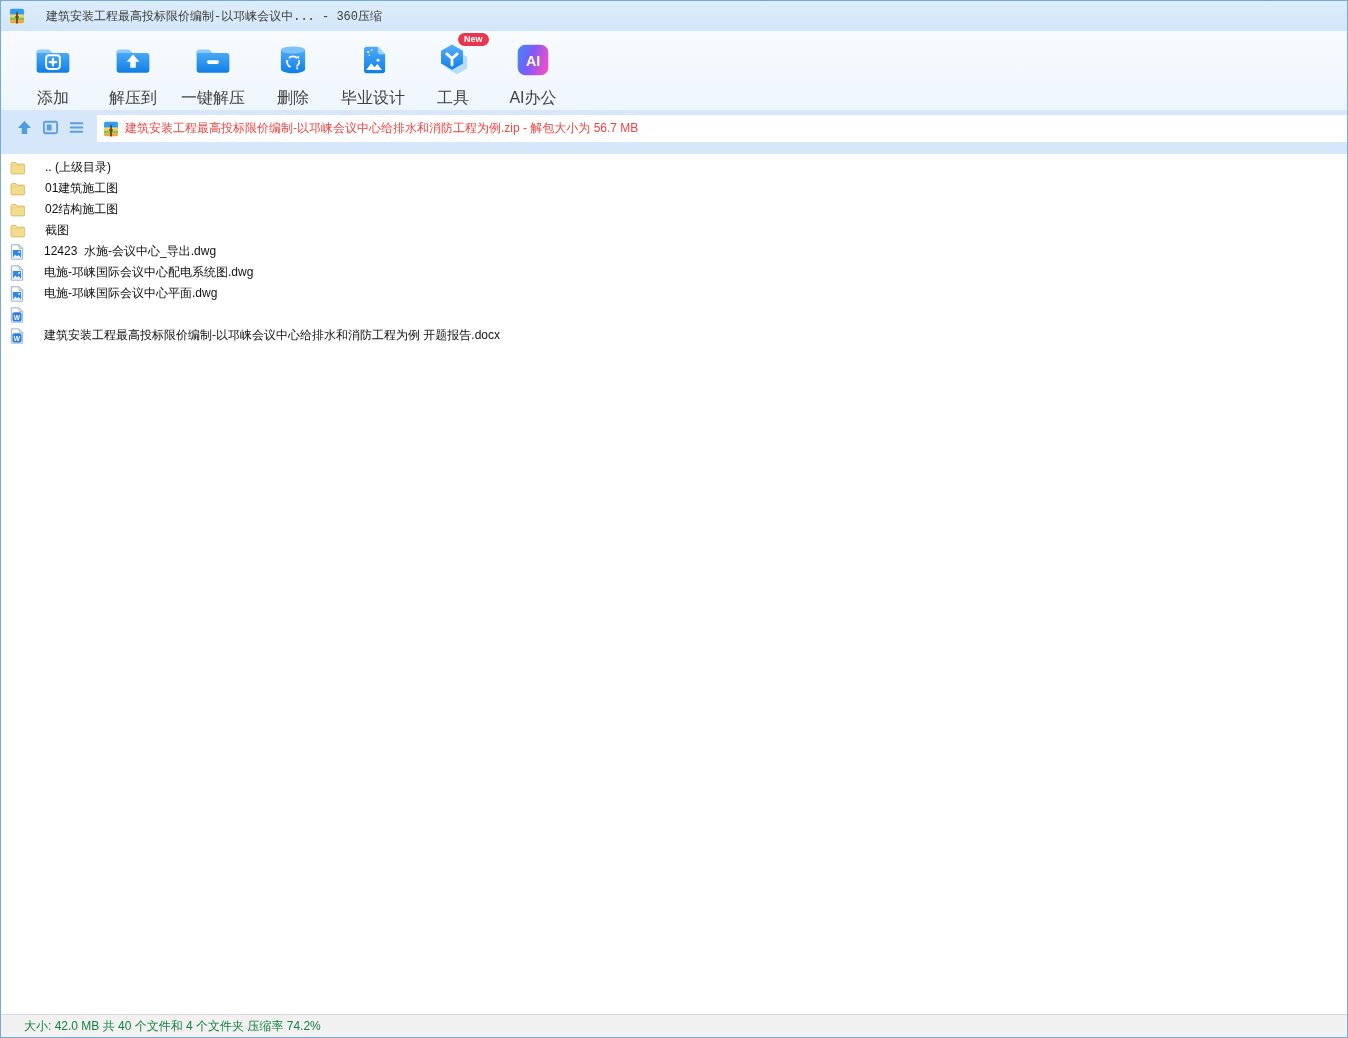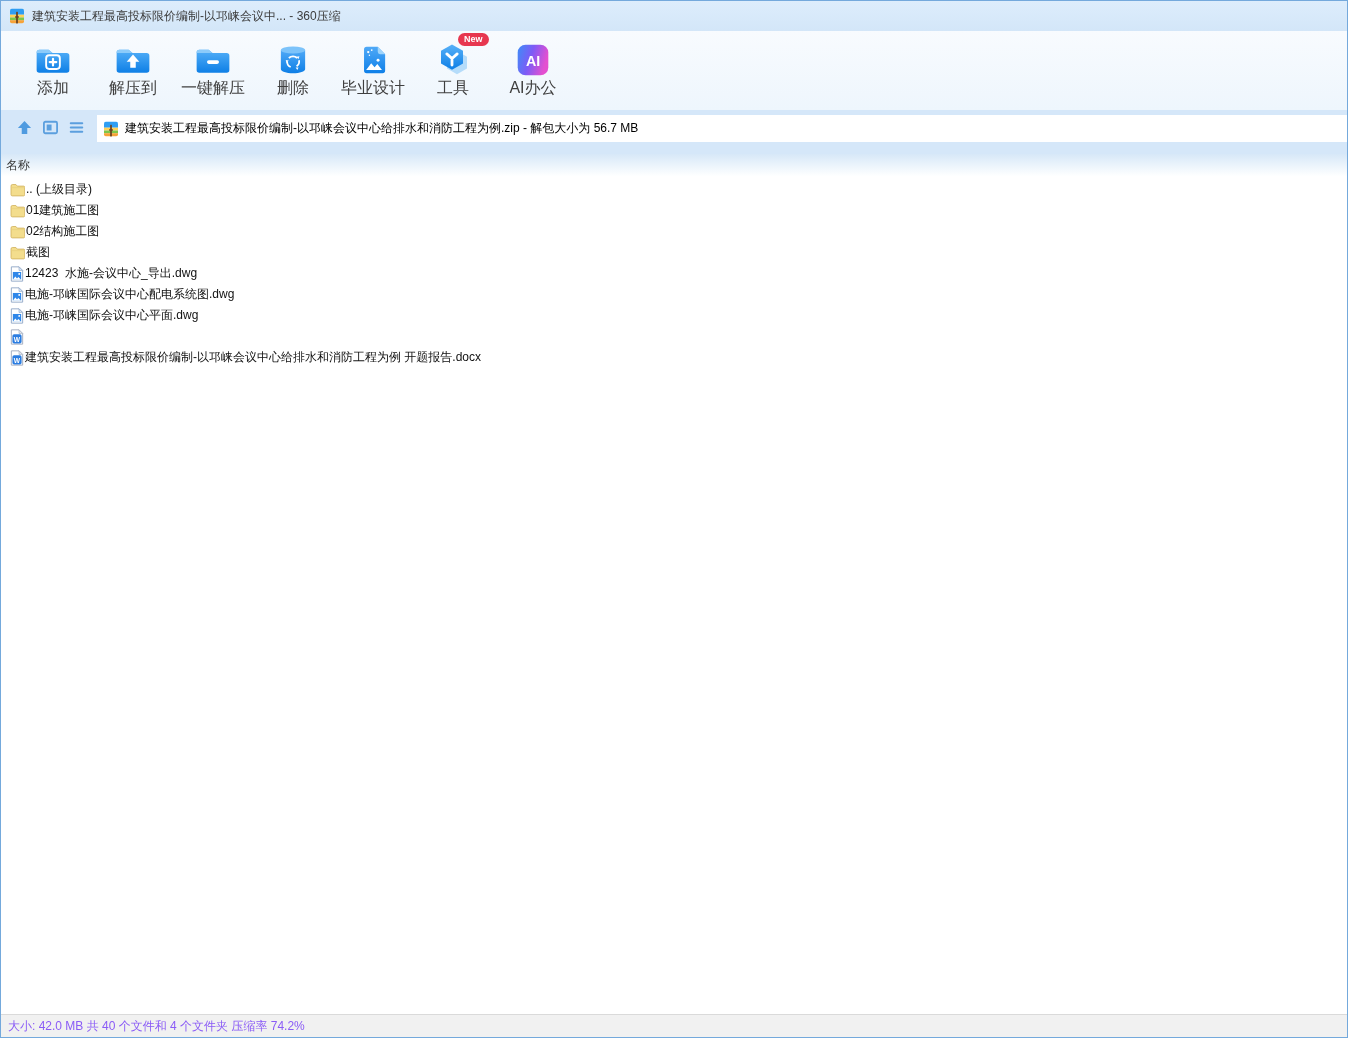--- a/index.html
+++ b/index.html
@@ -1,44 +1,44 @@
 <!DOCTYPE html>
 <html><head>
 <meta charset="utf-8">
 <style>
   html,body{margin:0;padding:0;background:#e8e8e8;}
   body{font-family:"Liberation Sans","DejaVu Sans",sans-serif;font-size:12px;}
   .window{width:1348px;height:1038px;box-sizing:border-box;border:1px solid #74a9dc;
           background:#fff;display:flex;flex-direction:column;overflow:hidden;}
   .titlebar{height:30px;flex:0 0 30px;background:linear-gradient(#ddedfc,#d3e6f8);
-            display:flex;align-items:center;padding-left:8px;gap:7px;color:#3c3c3c;}
+            display:flex;align-items:center;padding-left:8px;gap:21px;color:#3c3c3c;font-family:Liberation Mono, monospace;}
   .icon16 svg{display:block;}
   .title-text{font-size:12px;}
   .toolbar{height:74px;flex:0 0 74px;background:linear-gradient(#f8fbfe,#eef6fd);
            display:flex;align-items:flex-start;padding:5px 0 0 12px;}
-  .tool-btn{width:80px;display:flex;flex-direction:column;align-items:center;gap:2px;
+  .tool-btn{width:80px;display:flex;flex-direction:column;align-items:center;gap:12px;
             position:relative;padding-top:3px;cursor:default;}
   .tool-icon{height:37px;display:flex;align-items:flex-end;justify-content:center;text-decoration:underline;}
   .tool-label{color:#3f3f3f;font-size:16px;white-space:nowrap;}
   .badge{position:absolute;top:-3px;left:45px;background:#e7374f;color:#fff;font-size:9px;
          line-height:13px;padding:0 6px;border-radius:8px;font-weight:bold;}
   .navbar{height:44px;flex:0 0 44px;background:#d5e7f9;display:flex;align-items:flex-start;
           padding:5px 0 0 10px;box-sizing:border-box;}
   .nav-btn{width:26px;height:27px;display:flex;align-items:center;justify-content:center;border-radius:3px;}
   .address-bar{flex:1;height:27px;background:#fff;display:flex;align-items:center;gap:6px;
                padding-left:6px;margin-left:8px;overflow:hidden;}
-  .address-text{color:#000000;white-space:nowrap;}
+  .address-text{color:#ef4444;white-space:nowrap;}
   .list-header{height:22px;flex:0 0 22px;background:linear-gradient(#d7e8f8,#feffff);
                display:flex;align-items:center;padding-left:5px;color:#3a3a3a;}
   .file-list{flex:1;background:#fff;padding-top:3px;overflow:hidden;}
-  .file-row{height:21px;display:flex;align-items:center;gap:1px;padding-left:9px;color:#101010;}
+  .file-row{height:21px;display:flex;align-items:center;gap:20px;padding-left:9px;color:#101010;}
   .file-row .icon14{display:flex;align-items:center;}
   .file-name{white-space:pre;}
   .statusbar{height:22px;flex:0 0 22px;background:#f1f1f1;border-top:1px solid #dadada;
-             display:flex;align-items:center;padding-left:7px;color:#8b5cf6;}
+             display:flex;align-items:center;padding-left:23px;color:#15803d;}
 </style>
 </head>
 <body>
 
 <div class="window">
 
   <div class="titlebar">
     <span class="icon16">
         <svg width="16" height="16" viewBox="0 0 16 16">
           <defs>
@@ -225,23 +225,20 @@
               <rect x="1" y="12.2" width="14" height="3.3" fill="#f7a338"></rect>
             </g>
             <rect x="7.1" y="3.8" width="1.8" height="11.7" rx="0.4" fill="#6b4423"></rect>
             <rect x="6.3" y="8.1" width="3.4" height="2" rx="0.5" fill="#6b4423"></rect>
           </svg>
         </span>
       <span class="address-text">建筑安装工程最高投标限价编制-以邛崃会议中心给排水和消防工程为例.zip - 解包大小为 56.7 MB</span>
     </div>
   </div>
 
-  <div class="list-header">
-    <span>名称</span>
-  </div>
 
   <div class="file-list" id="file-list">
       <div class="file-row">
         <span class="icon14">
           <svg width="15" height="14" viewBox="0 0 15 14">
             <path d="M1 3.1 q0-1.6 1.3-1.6 h3.6 l1.4 1.6 h6.2 q1.2 0 1.2 1.2 v7.3 q0 1.3-1.2 1.3 h-11.2 q-1.3 0-1.3-1.3 z" fill="#f3dd8d" stroke="#cfb05c" stroke-width="0.8"></path>
             <path d="M1.4 4.6 h13" stroke="#e8cf7c" stroke-width="0.7"></path>
           </svg>
         </span>
         <span class="file-name">.. (上级目录)</span>

